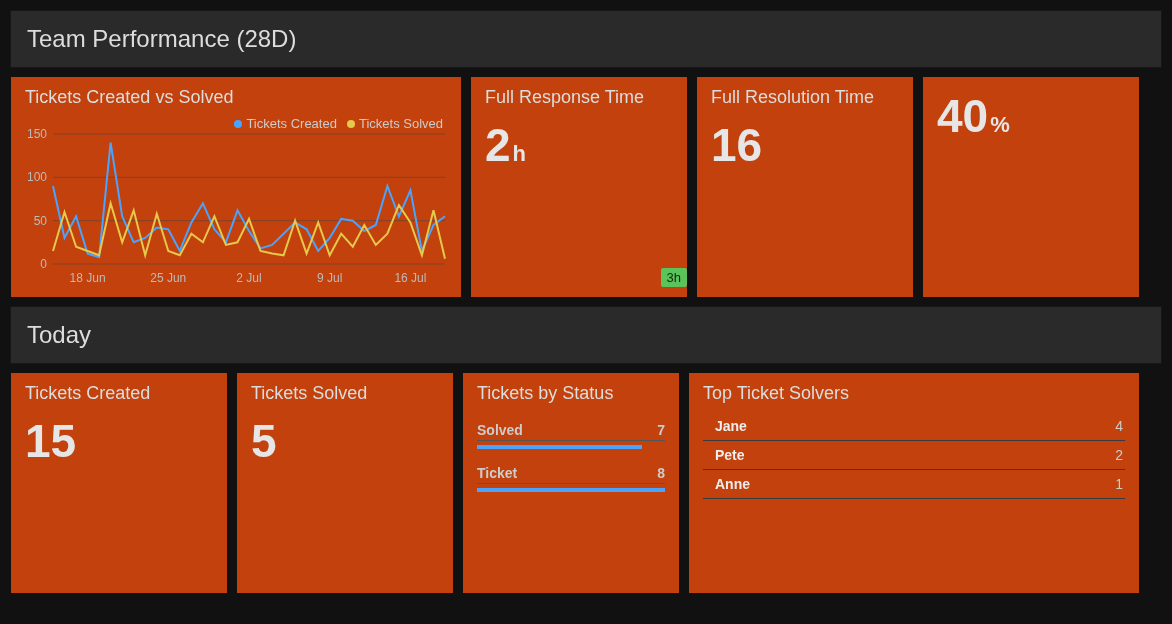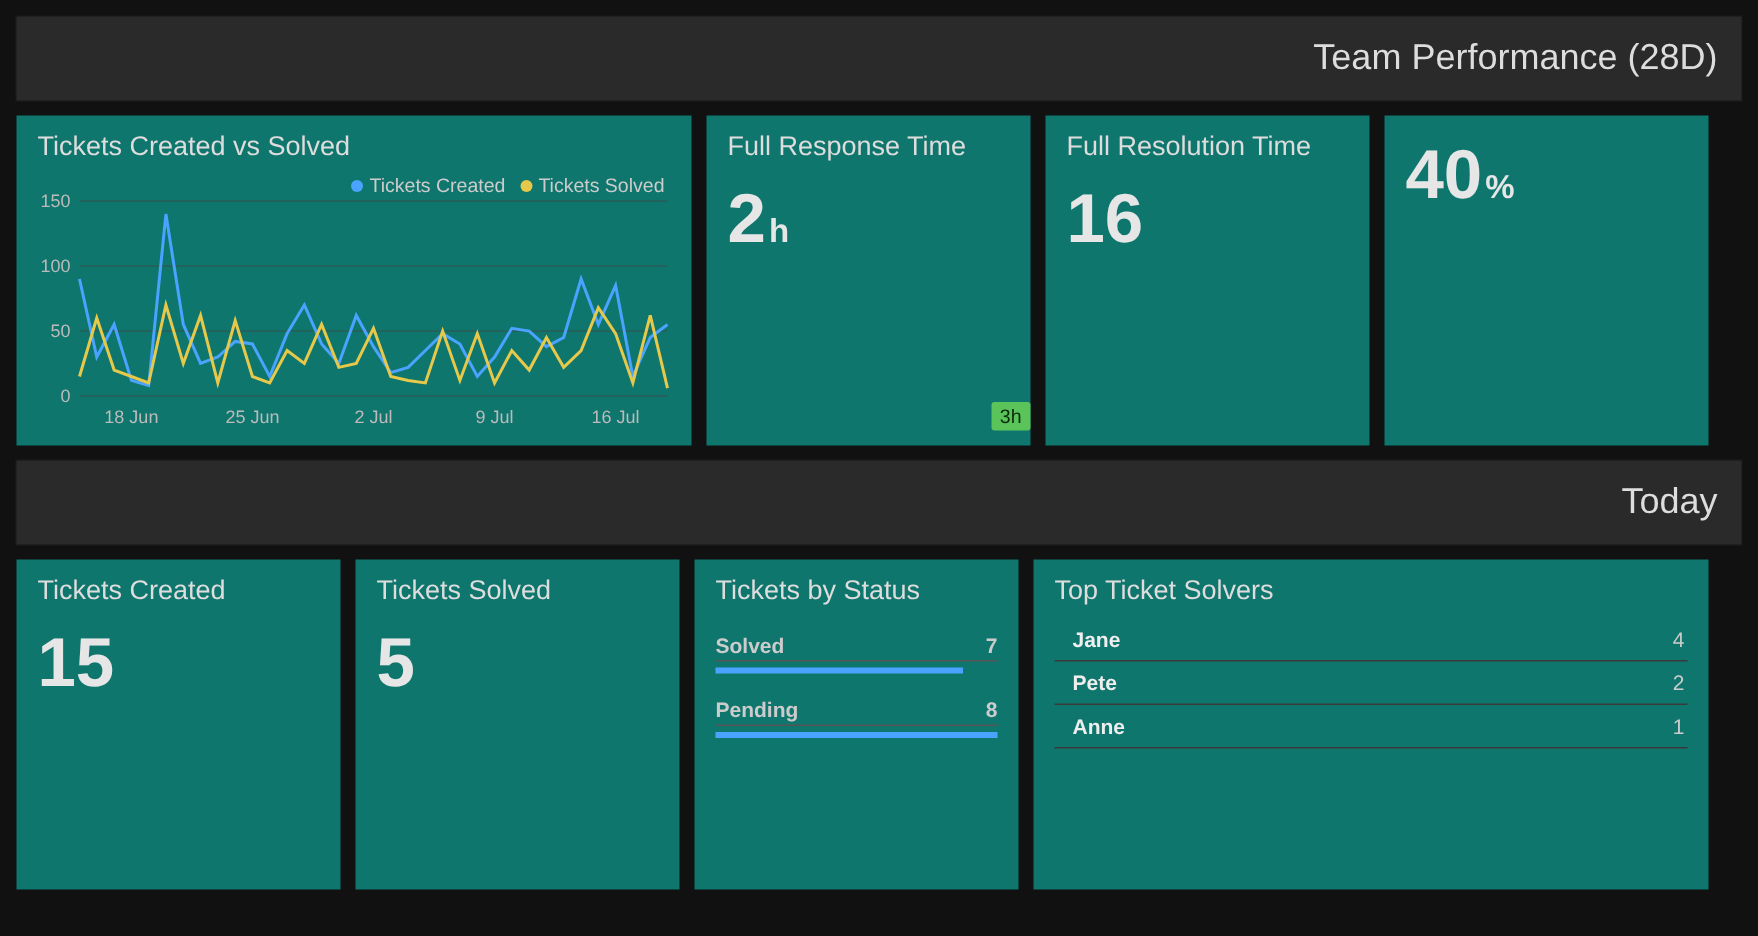--- a/index.html
+++ b/index.html
@@ -6,25 +6,24 @@
   html, body { width: 1172px; height: 624px; background: #111; font-family: "Helvetica Neue", Arial, sans-serif; color: #e6e6e6; overflow: hidden; }
   .dashboard { padding: 6px; }
   .section-header {
     background: #2a2a2a;
     border: 1px solid #161616;
     padding: 14px 16px;
     font-size: 24px;
     font-weight: 400;
     color: #ddd;
     margin: 4px;
-    text-align: right;
   }
   .row { display: flex; }
   .card {
-    background: #0f766e;
+    background: #c2410c;
     border: 1px solid #111;
     margin: 4px;
     padding: 10px 14px 12px 14px;
     position: relative;
     display: flex;
     flex-direction: column;
   }
   .card-title { font-size: 18px; color: #ddd; margin-bottom: 8px; font-weight: 400; }
   .bignum { font-size: 46px; font-weight: 700; color: #e6e6e6; line-height: 1; margin-top: 6px; }
   .bignum .unit { font-size: 22px; margin-left: 2px; }
@@ -137,21 +136,21 @@
             <div class="status-row">
               <span>Solved</span>
               <span>7</span>
             </div>
             <div class="status-bar-track">
               <div class="status-bar-fill" style="width:88%"></div>
             </div>
           </div>
           <div class="status-item">
             <div class="status-row">
-              <span>Pending</span>
+              <span>Ticket</span>
               <span>8</span>
             </div>
             <div class="status-bar-track">
               <div class="status-bar-fill" style="width:100%"></div>
             </div>
           </div>
         </div>
     </div>
 
     <div class="card" style="width:452px; height:222px;">

